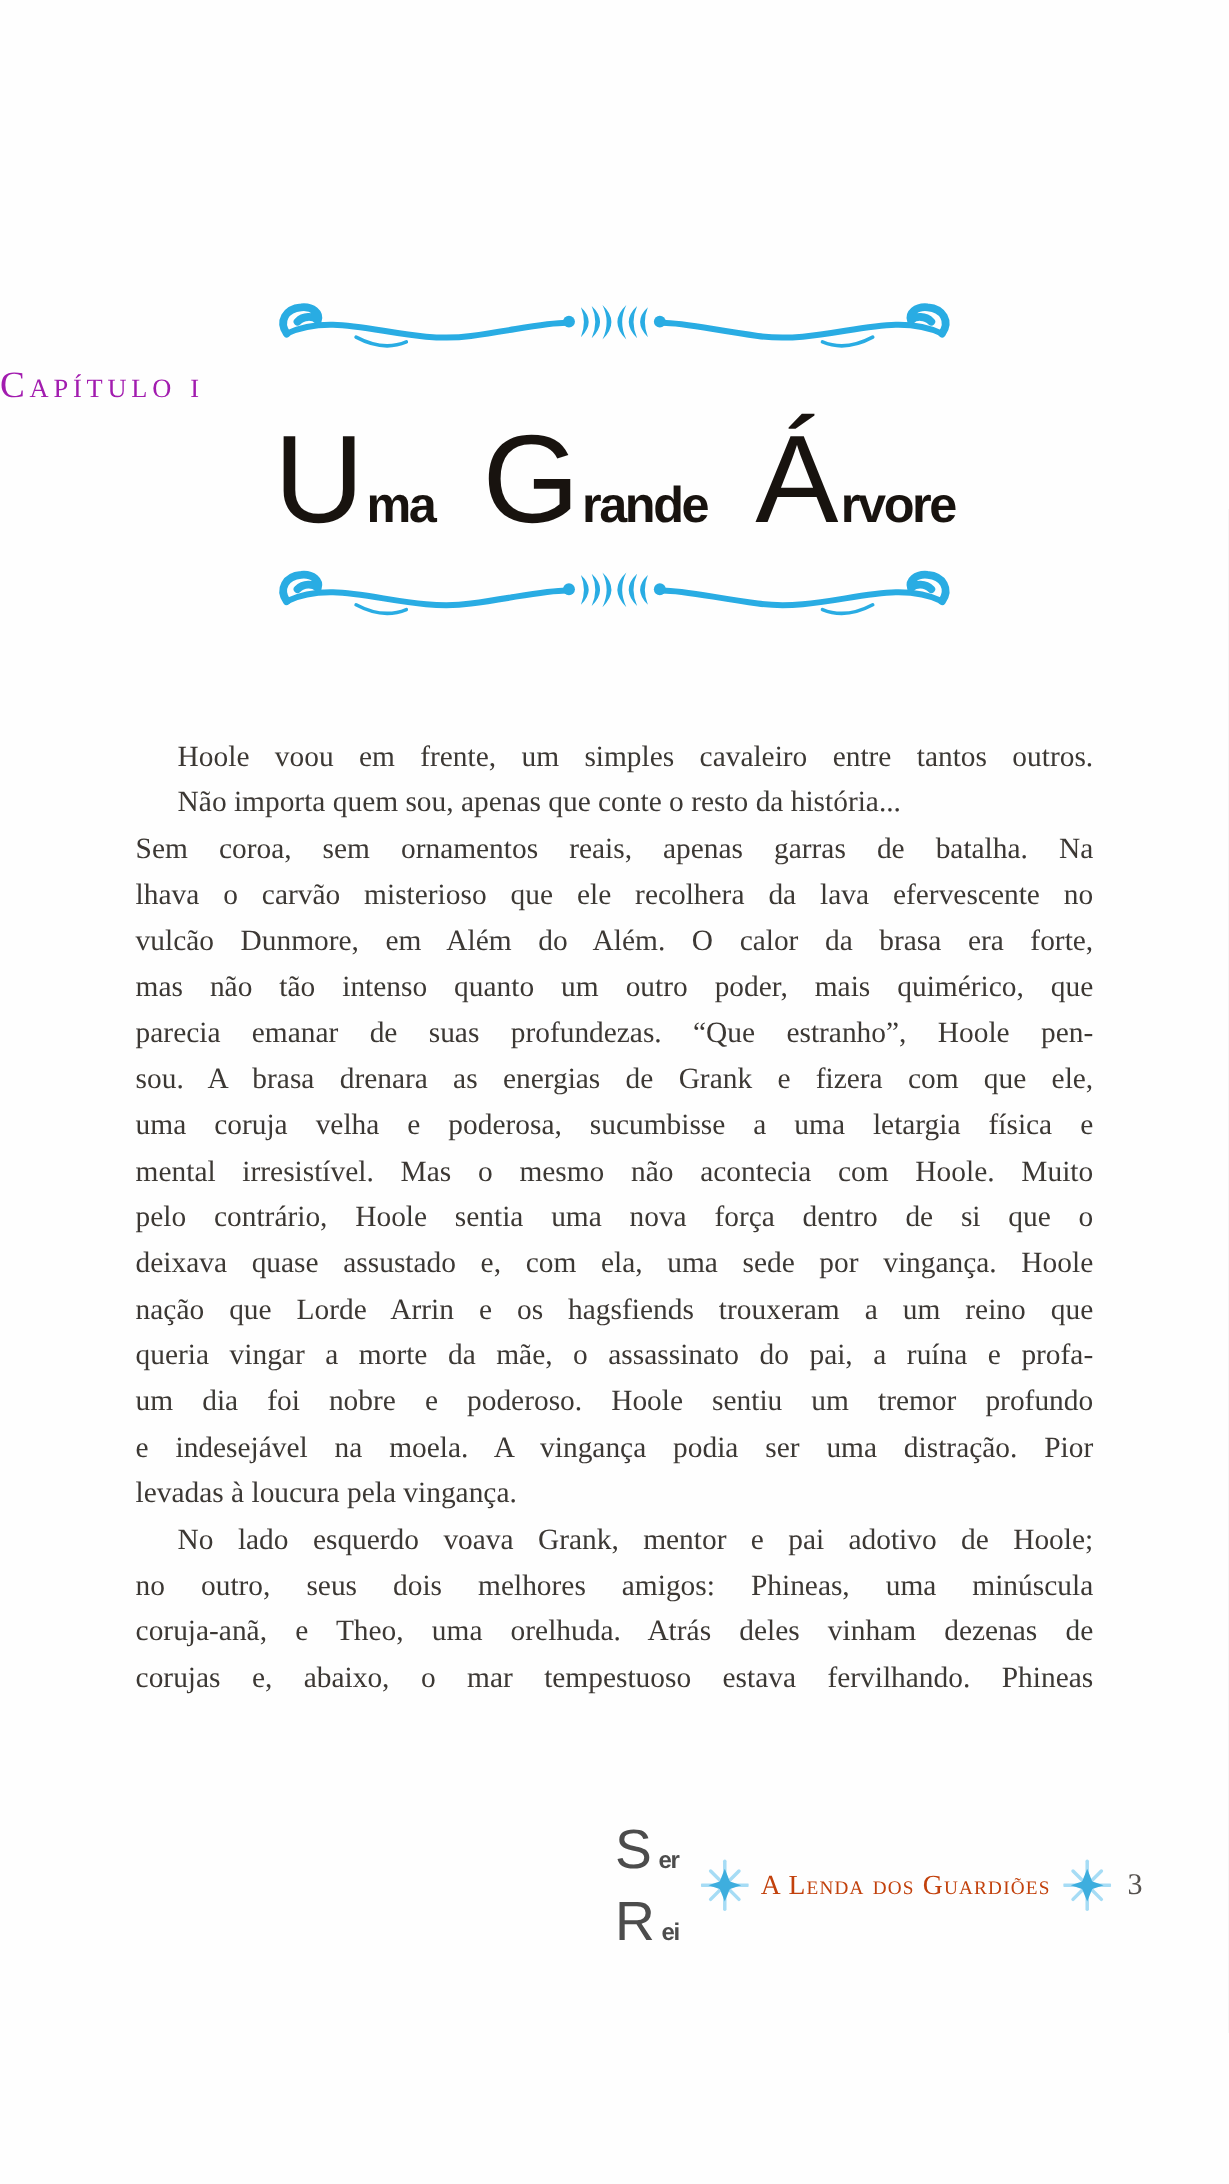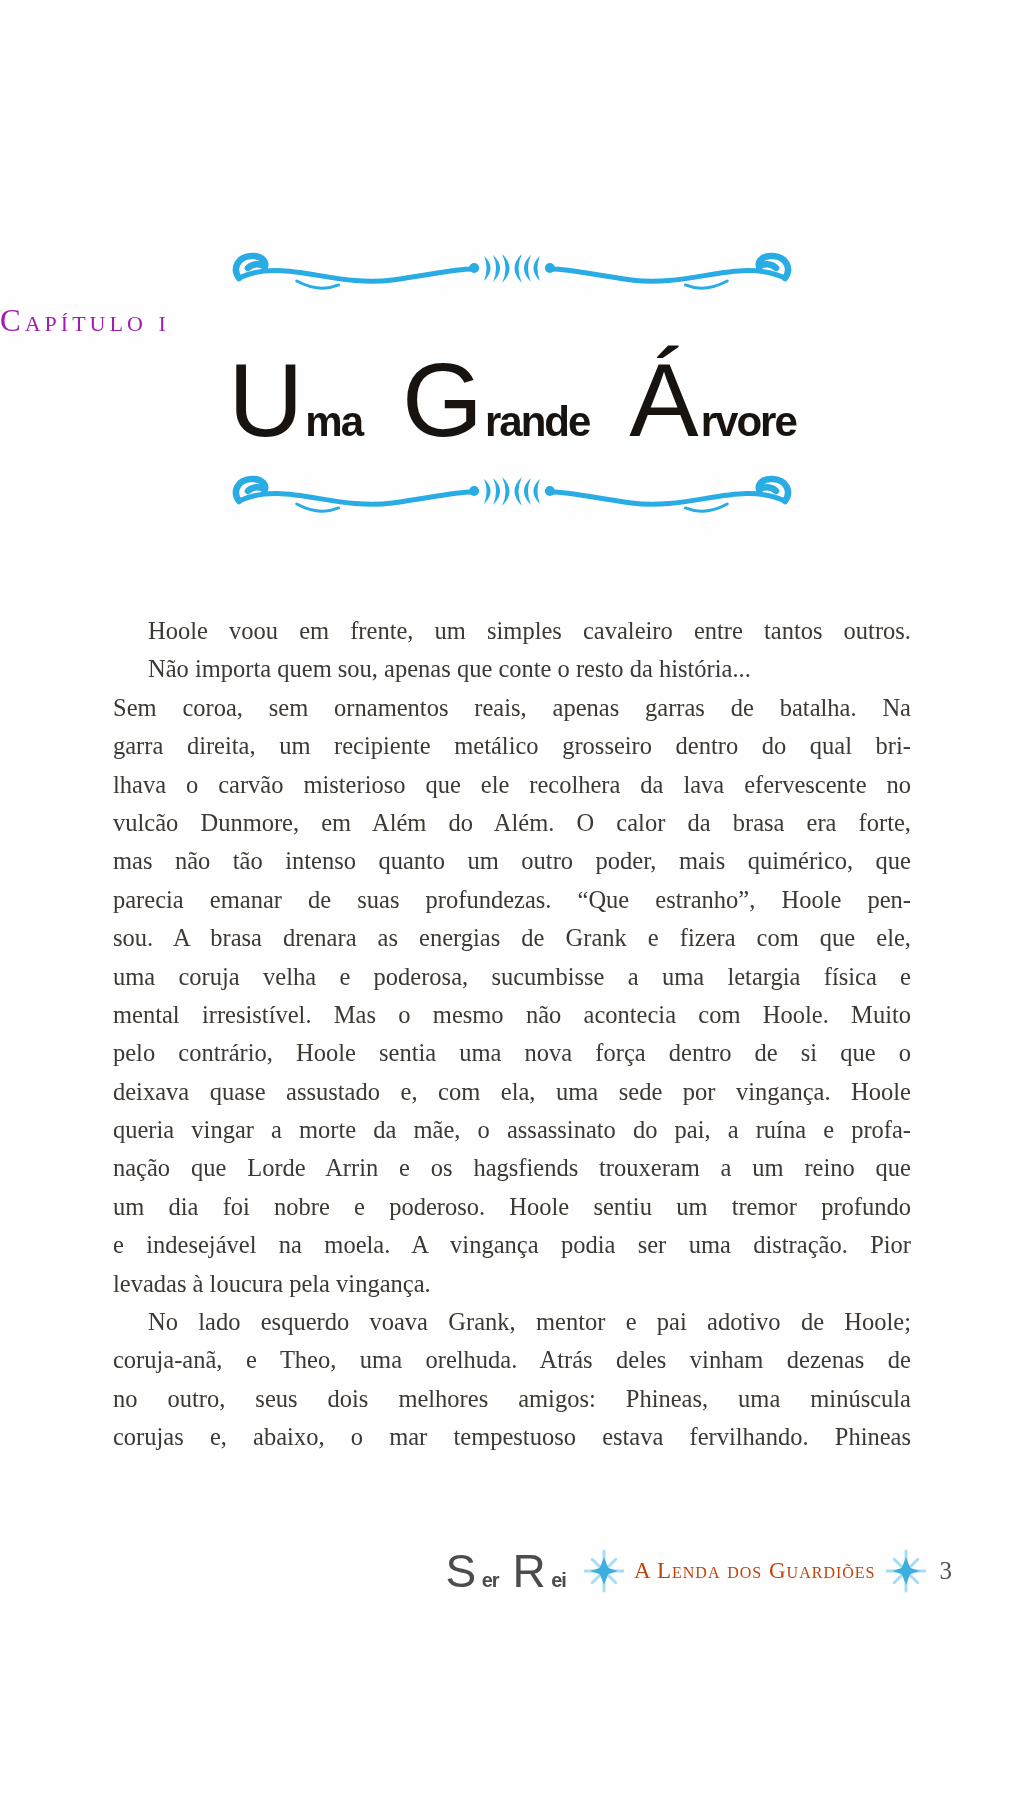--- a/index.html
+++ b/index.html
@@ -33,21 +33,21 @@
   .bline{height:38.4px;line-height:38.4px;text-align:justify;text-align-last:justify;white-space:nowrap;overflow:visible;}
   .bline.end{text-align:left;text-align-last:auto;}
   .bline.indent{text-indent:35px;}
   
   .footer{
     position:absolute;top:1545px;right:72px;height:52px;
     display:flex;align-items:center;gap:10px;
   }
   .footer-chapter{
     display:inline-flex;align-items:baseline;gap:14px;
-    font-family:"Liberation Sans",sans-serif;color:#4c4c4c;margin-right:8px;
+    font-family:"Liberation Sans",sans-serif;color:#4c4c4c;margin-right:8px;flex-direction:column;
   }
   .footer-chapter .cap{font-size:46px;line-height:1;font-weight:400;}
   .footer-chapter .rest{font-size:20px;font-weight:700;letter-spacing:-1px;margin-left:1px;}
   .series-title{
     font-variant:small-caps;font-size:23px;letter-spacing:1px;color:#c2410c;
     white-space:nowrap;
   }
   .page-number{font-size:25px;color:#55514e;margin-left:4px;}
   .snow{width:40px;height:44px;flex:0 0 auto;}
   .defs{position:absolute;width:0;height:0;overflow:hidden;}
@@ -114,38 +114,37 @@
   </div>
 
   <svg class="ornament bottom" aria-hidden="true">
     <use href="#flourish"></use>
   </svg>
 
   <div class="body-text">
       <div class="bline indent">Hoole voou em frente, um simples cavaleiro entre tantos outros.</div>
       <div class="bline indent end">Não importa quem sou, apenas que conte o resto da história...</div>
       <div class="bline">Sem coroa, sem ornamentos reais, apenas garras de batalha. Na</div>
-      <div class="bline">garra direita, um recipiente metálico grosseiro dentro do qual bri-</div>
       <div class="bline">lhava o carvão misterioso que ele recolhera da lava efervescente no</div>
       <div class="bline">vulcão Dunmore, em Além do Além. O calor da brasa era forte,</div>
       <div class="bline">mas não tão intenso quanto um outro poder, mais quimérico, que</div>
       <div class="bline">parecia emanar de suas profundezas. “Que estranho”, Hoole pen-</div>
       <div class="bline">sou. A brasa drenara as energias de Grank e fizera com que ele,</div>
       <div class="bline">uma coruja velha e poderosa, sucumbisse a uma letargia física e</div>
       <div class="bline">mental irresistível. Mas o mesmo não acontecia com Hoole. Muito</div>
       <div class="bline">pelo contrário, Hoole sentia uma nova força dentro de si que o</div>
       <div class="bline">deixava quase assustado e, com ela, uma sede por vingança. Hoole</div>
+      <div class="bline">nação que Lorde Arrin e os hagsfiends trouxeram a um reino que</div>
       <div class="bline">queria vingar a morte da mãe, o assassinato do pai, a ruína e profa-</div>
-      <div class="bline">nação que Lorde Arrin e os hagsfiends trouxeram a um reino que</div>
       <div class="bline">um dia foi nobre e poderoso. Hoole sentiu um tremor profundo</div>
       <div class="bline">e indesejável na moela. A vingança podia ser uma distração. Pior</div>
       <div class="bline end">levadas à loucura pela vingança.</div>
       <div class="bline indent">No lado esquerdo voava Grank, mentor e pai adotivo de Hoole;</div>
+      <div class="bline">no outro, seus dois melhores amigos: Phineas, uma minúscula</div>
       <div class="bline">coruja-anã, e Theo, uma orelhuda. Atrás deles vinham dezenas de</div>
-      <div class="bline">no outro, seus dois melhores amigos: Phineas, uma minúscula</div>
       <div class="bline">corujas e, abaixo, o mar tempestuoso estava fervilhando. Phineas</div>
     </div>
 
   <div class="footer">
     <span class="footer-chapter">
       <span class="word">
         <span class="cap">S</span>
         <span class="rest">er</span>
       </span>
       <span class="word">

